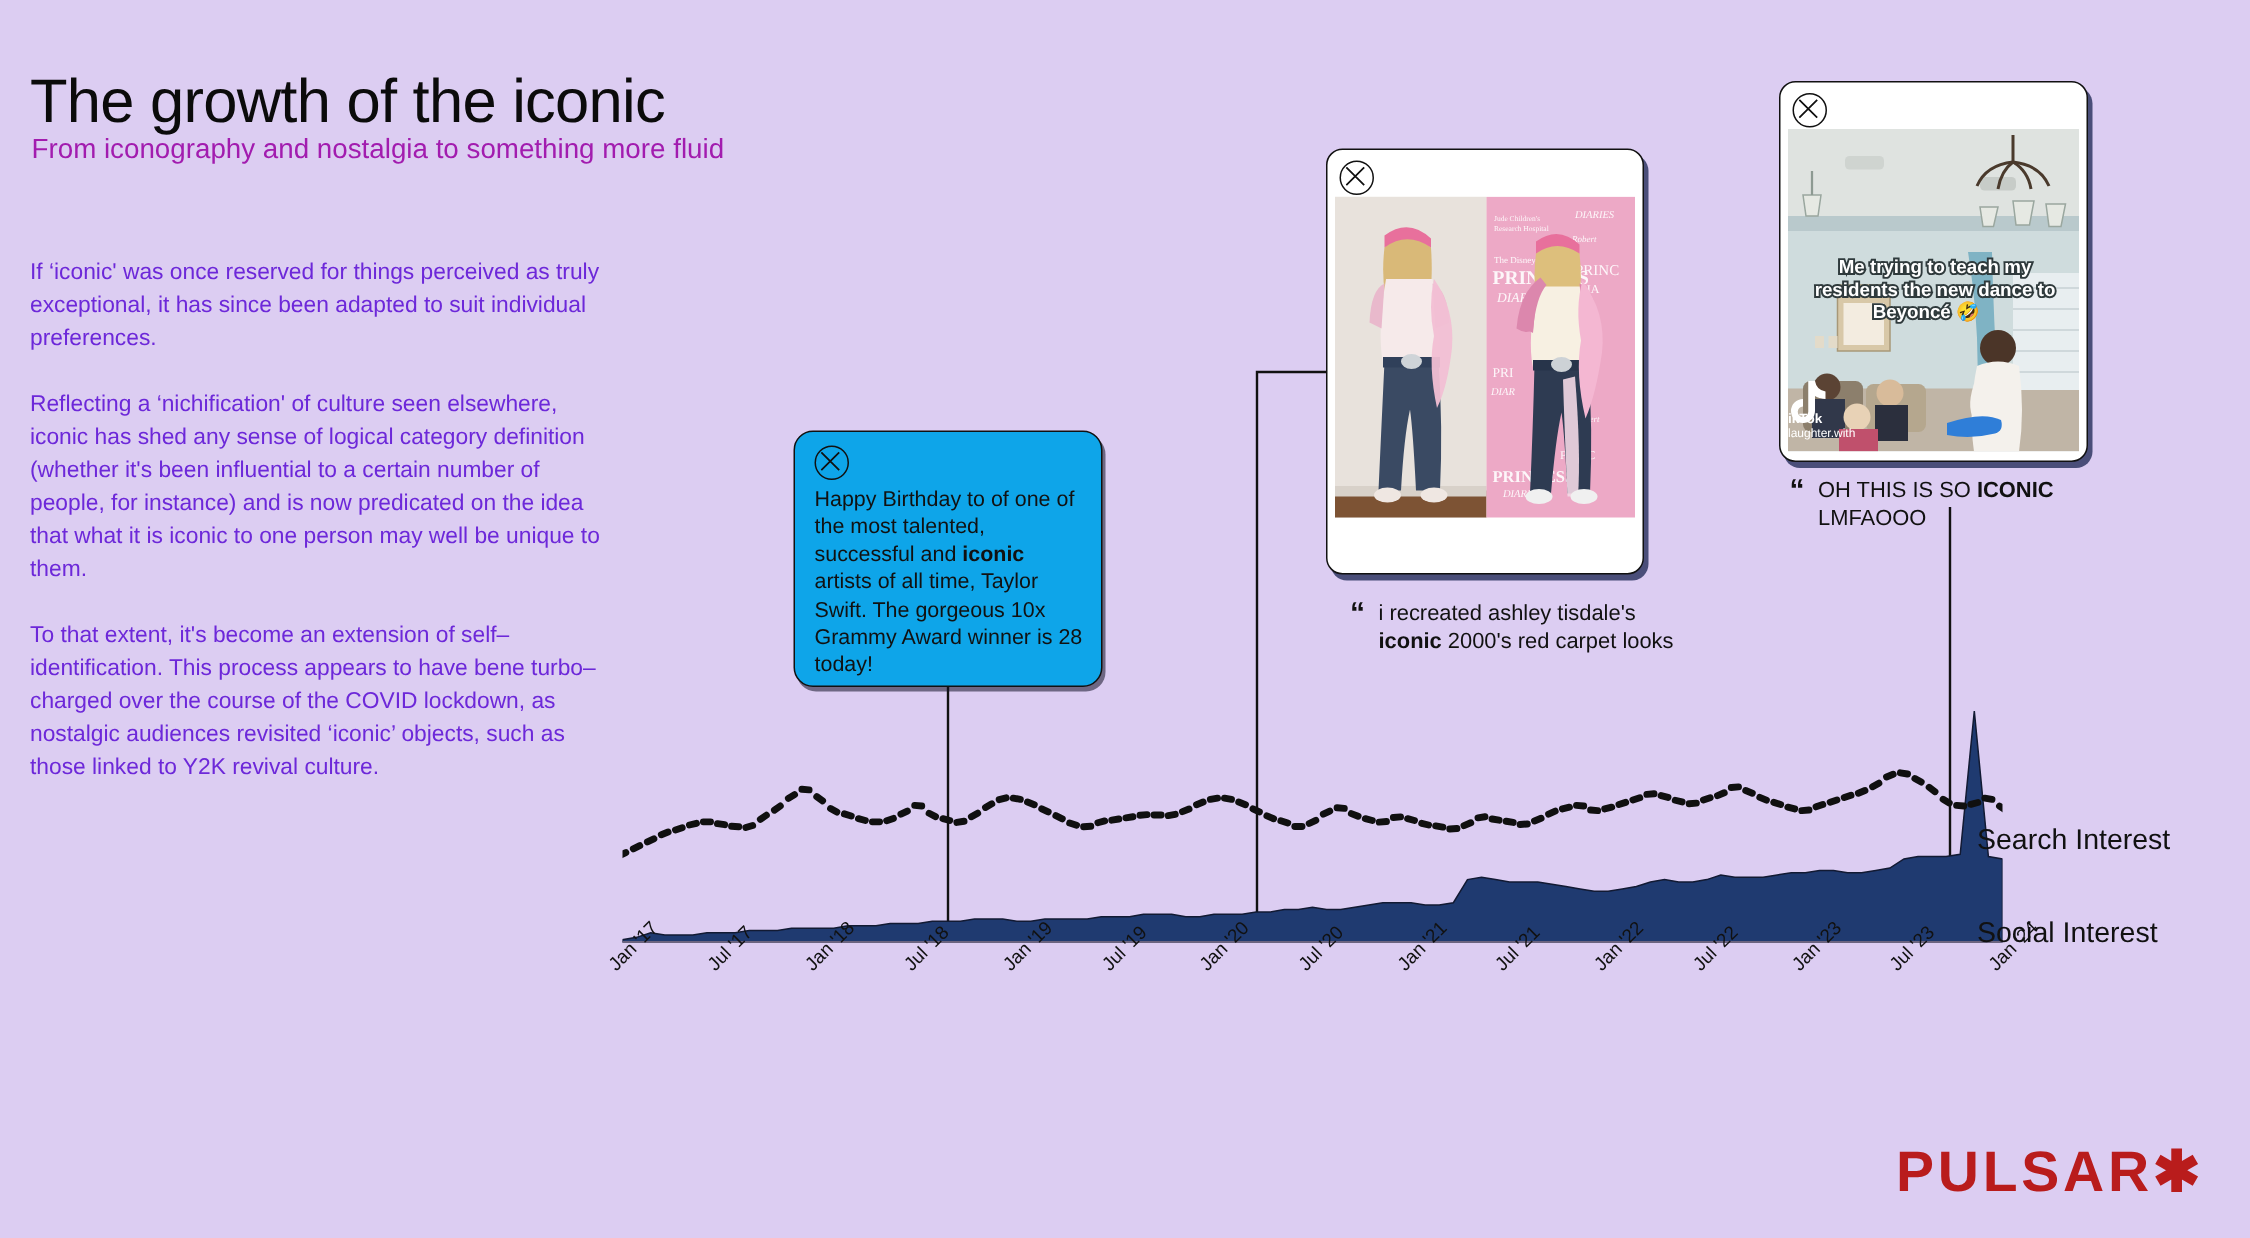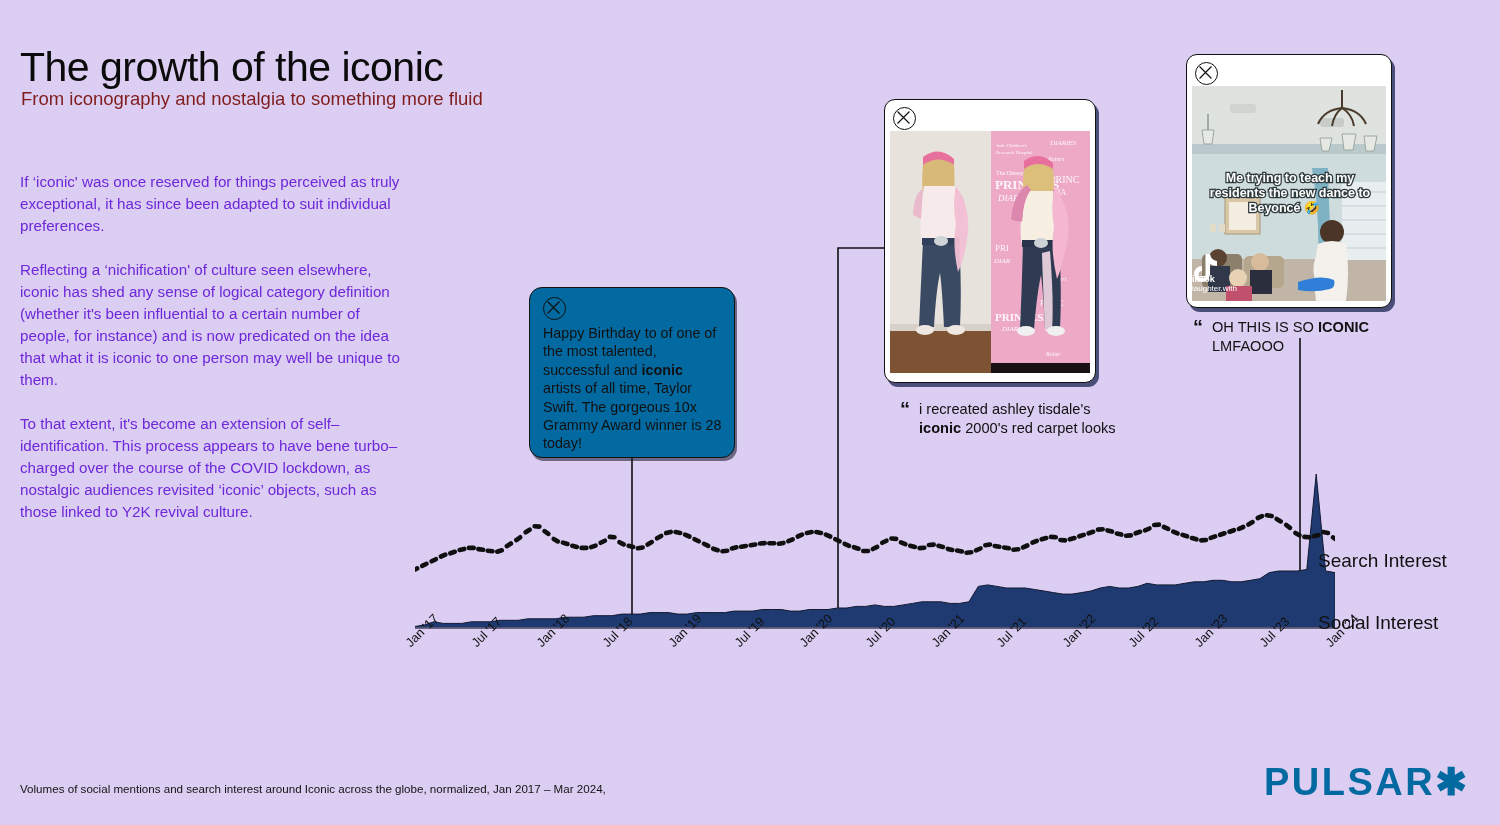--- a/index.html
+++ b/index.html
@@ -14,21 +14,21 @@
   .stage{position:absolute;inset:0;text-decoration:underline;}
 
   
   #page-title{
     position:absolute;left:20px;top:44px;
     font-size:41px;line-height:46px;font-weight:400;letter-spacing:-0.5px;
     color:#0b0b0b;
   }
   #page-subtitle{
     position:absolute;left:21px;top:88px;
-    font-size:18.5px;line-height:22px;font-weight:400;color:#7f1d1d;
+    font-size:18.5px;line-height:22px;font-weight:400;color:#a21caf;
   }
 
   
   #body-copy{
     position:absolute;left:20px;top:171px;width:380px;
     font-size:15.2px;line-height:22px;color:#6d28d9;
   }
   #body-copy p{margin:0 0 22px 0;}
 
   
@@ -45,21 +45,21 @@
 
   .legend-label{
     position:absolute;font-size:19px;color:#111;white-space:nowrap;margin-top:29px;
   }
   #legend-search{left:1318px;top:521px;}
   #legend-social{left:1318px;top:583px;}
 
   
   #tweet-card{
     position:absolute;left:529px;top:287px;width:206px;height:171px;
-    background:#0369a1;border:1.6px solid #111;border-radius:13px;
+    background:#0ea5e9;border:1.6px solid #111;border-radius:13px;
     box-sizing:border-box;padding:9px 12px 8px 13px;
     box-shadow:2px 3px 0 rgba(20,20,40,.55);
   }
   #tweet-text{
     font-size:14.3px;line-height:18.4px;color:#111;margin-top:4px;
   }
   #tweet-text b{font-weight:700;}
   .x-badge{
     width:21px;height:21px;border:1.5px solid #111;border-radius:50%;
     display:block;position:relative;
@@ -69,21 +69,21 @@
   
   .media-card{
     position:absolute;background:#fff;border:1.6px solid #111;border-radius:11px;
     box-sizing:border-box;padding:5px 5px 6px 5px;
     box-shadow:3px 4px 0 rgba(25,35,80,.75);
   }
   .media-head{height:26px;display:flex;align-items:center;padding-left:3px;}
   .media-body{position:relative;overflow:hidden;}
 
   #card-tisdale{left:884px;top:99px;width:212px;height:284px;}
-  #card-tisdale .media-body{height:242px;}
+  #card-tisdale .media-body{height:214px;}
   #card-tiktok{left:1186px;top:54px;width:206px;height:254px;}
   #card-tiktok .media-body{height:215px;}
 
   .caption{
     position:absolute;font-size:14.6px;line-height:18.5px;color:#111;
   }
   .caption .qm{
     font-size:20px;font-weight:700;line-height:10px;
     position:absolute;left:-19px;top:4px;
   }
@@ -91,21 +91,21 @@
   #caption-tisdale{left:919px;top:400px;width:215px;}
   #caption-tiktok{left:1212px;top:318px;width:215px;}
 
   
   #footer-note{
     position:absolute;left:20px;top:781px;
     font-size:11.6px;line-height:15px;color:#131313;
   }
   #brand-logo{
     position:absolute;left:1264px;top:762px;
-    font-size:38px;letter-spacing:2.5px;font-weight:700;color:#0369a1;
+    font-size:38px;letter-spacing:2.5px;font-weight:700;color:#b91c1c;
     line-height:40px;
   }
 </style>
 </head>
 <body>
 
 <div class="stage">
 
   <div id="page-title">The growth of the iconic</div>
   <div id="page-subtitle">From iconography and nostalgia to something more fluid</div>
@@ -419,17 +419,16 @@
           <text x="92" y="126" fill="#ffffff" stroke="#2f3a3c" stroke-width="2.6" paint-order="stroke">Beyoncé 🤣</text>
         </g>
       </svg>
     </div>
   </div>
   <div class="caption" id="caption-tiktok">
     <span class="qm">“</span><span>OH THIS IS SO </span><b>ICONIC</b><span> LMFAOOO</span>
   </div>
 
   <div id="footer-note">
-    <div>Volumes of social mentions and search interest around Iconic across the globe, normalized, Jan 2017 – Mar 2024,</div>
   </div>
   <div id="brand-logo">PULSAR✱</div>
 
 </div>
 
 </body></html>

